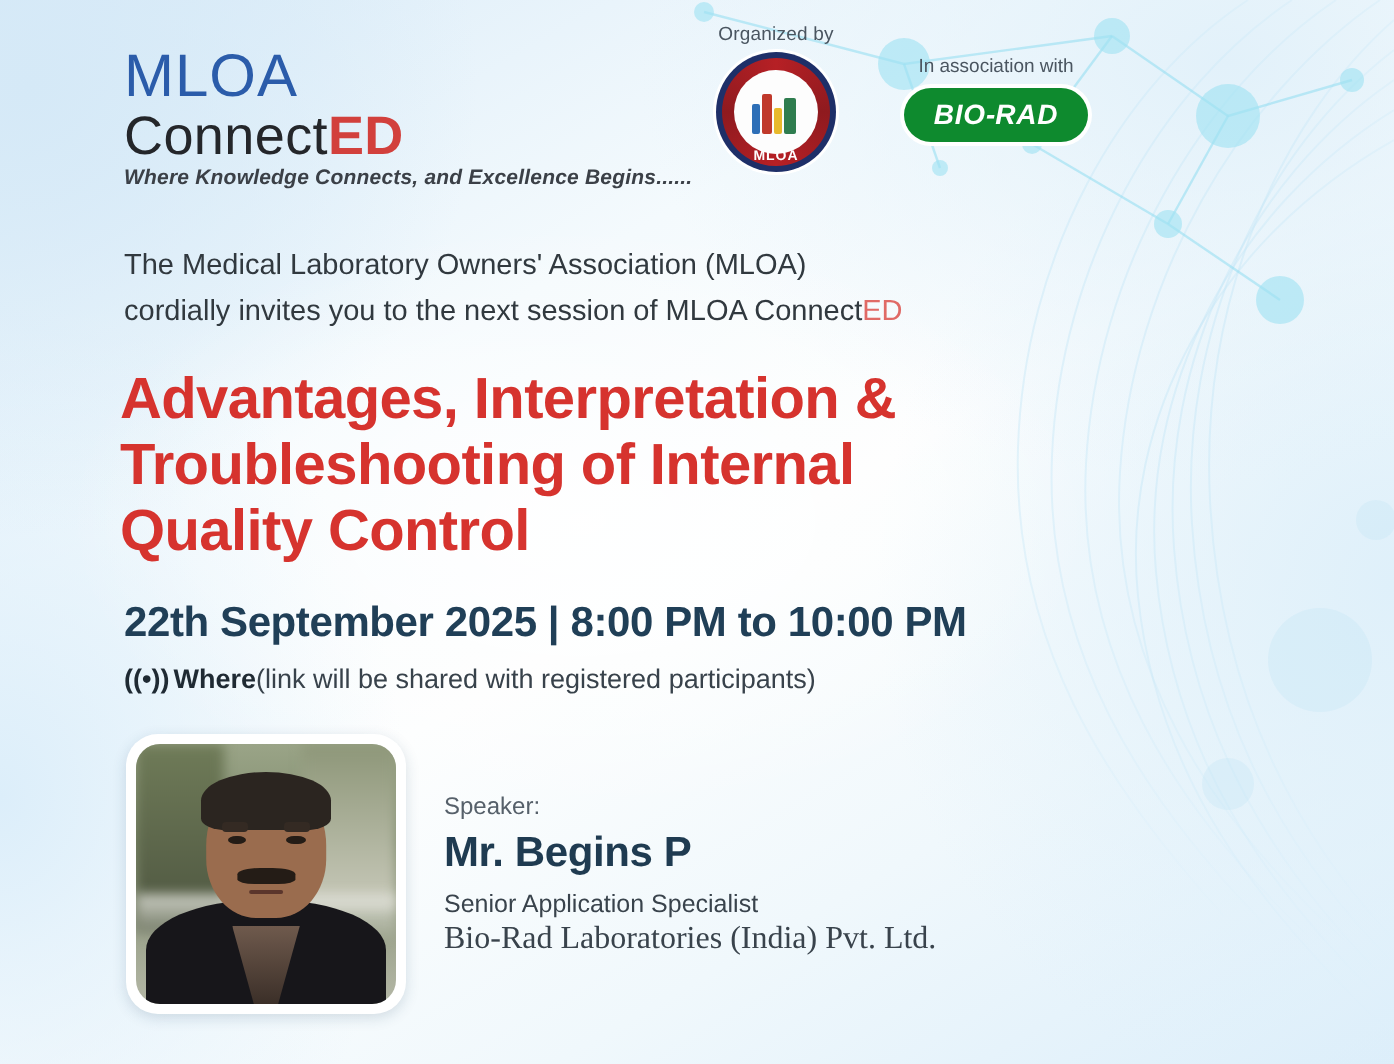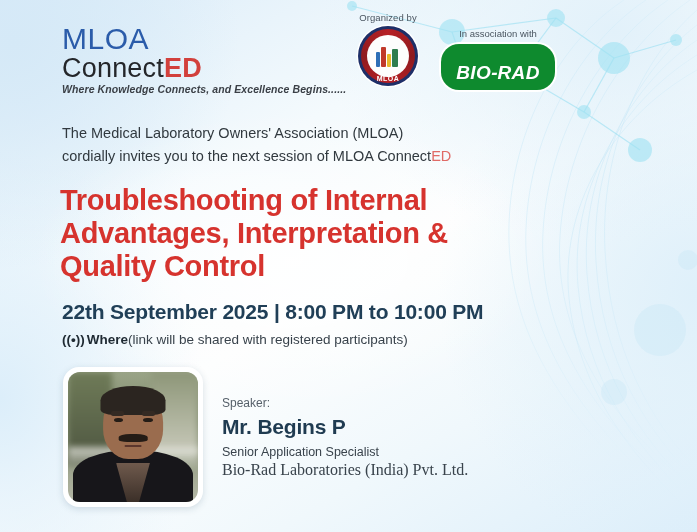--- a/index.html
+++ b/index.html
@@ -79,23 +79,23 @@
     font-size:7px; font-weight:700; color:#ffffff; letter-spacing:.5px;
   }
 
   .assoc{
     position:absolute; left:434px; top:28px; width:128px; text-align:center;
   }
   .assoc .cap{ font-size:9.5px; color:#4a5560; }
   .biorad{
     margin-top:5px; display:inline-block;
     background:#0e8a2e; border-radius:18px;
-    padding:18px 15px 6px;
+    padding:5px 15px 6px;
     color:#ffffff; font-weight:700; font-style:italic;
-    font-size:19px; letter-spacing:.4px;
+    font-size:14px; letter-spacing:.4px;
     box-shadow:0 0 0 2px #ffffff;
   }
   .biorad .dash{ letter-spacing:0; }
 
   
   .invite{
     position:absolute; left:62px; top:122px;
     font-size:14.5px; color:#31393f; line-height:1.62;
   }
   .invite .ed{ color:#e06a66; }
@@ -263,22 +263,22 @@
     <div class="cap">In association with</div>
     <div class="biorad"><span>BIO</span><span class="dash">-</span><span>RAD</span></div>
   </div>
 
   <div class="invite">
     <div>The Medical Laboratory Owners' Association (MLOA)</div>
     <div><span>cordially invites you to the next session of MLOA Connect</span><span class="ed">ED</span></div>
   </div>
 
   <div class="title">
+    <div>Advantages, Interpretation &amp;</div>
     <div>Troubleshooting of Internal</div>
-    <div>Advantages, Interpretation &amp;</div>
     <div>Quality Control</div>
   </div>
 
   <div class="datetime">22th September 2025 | 8:00 PM to 10:00 PM</div>
 
   <div class="mode">
     <span class="bi">((•))</span><b>Where</b><span class="rest">(link will be shared with registered participants)</span>
   </div>
 
   <div class="photo">

